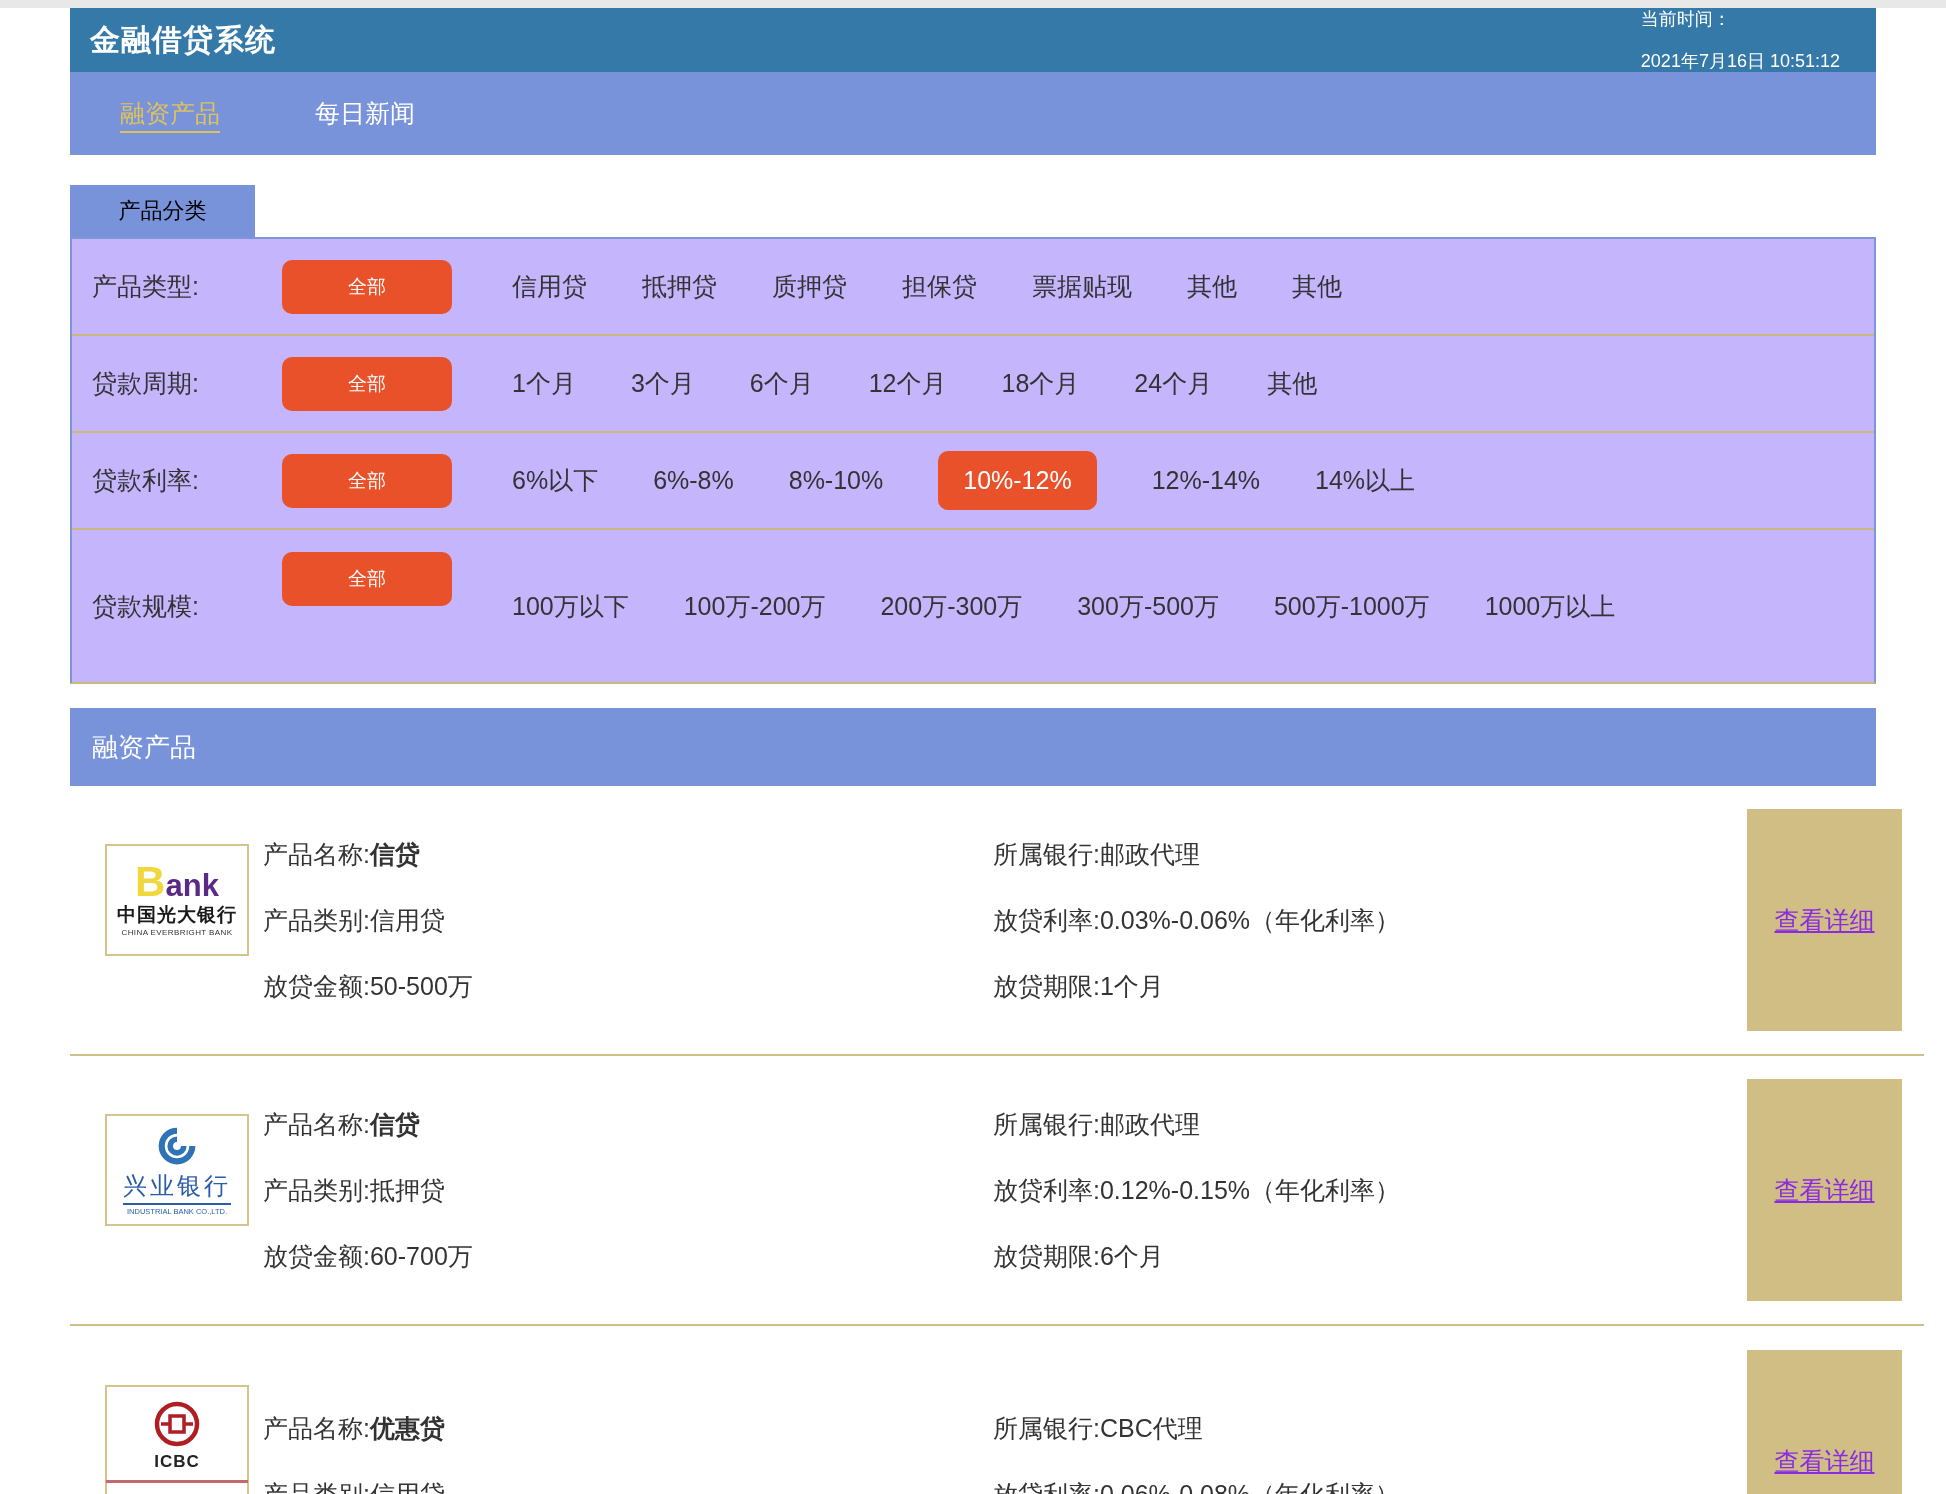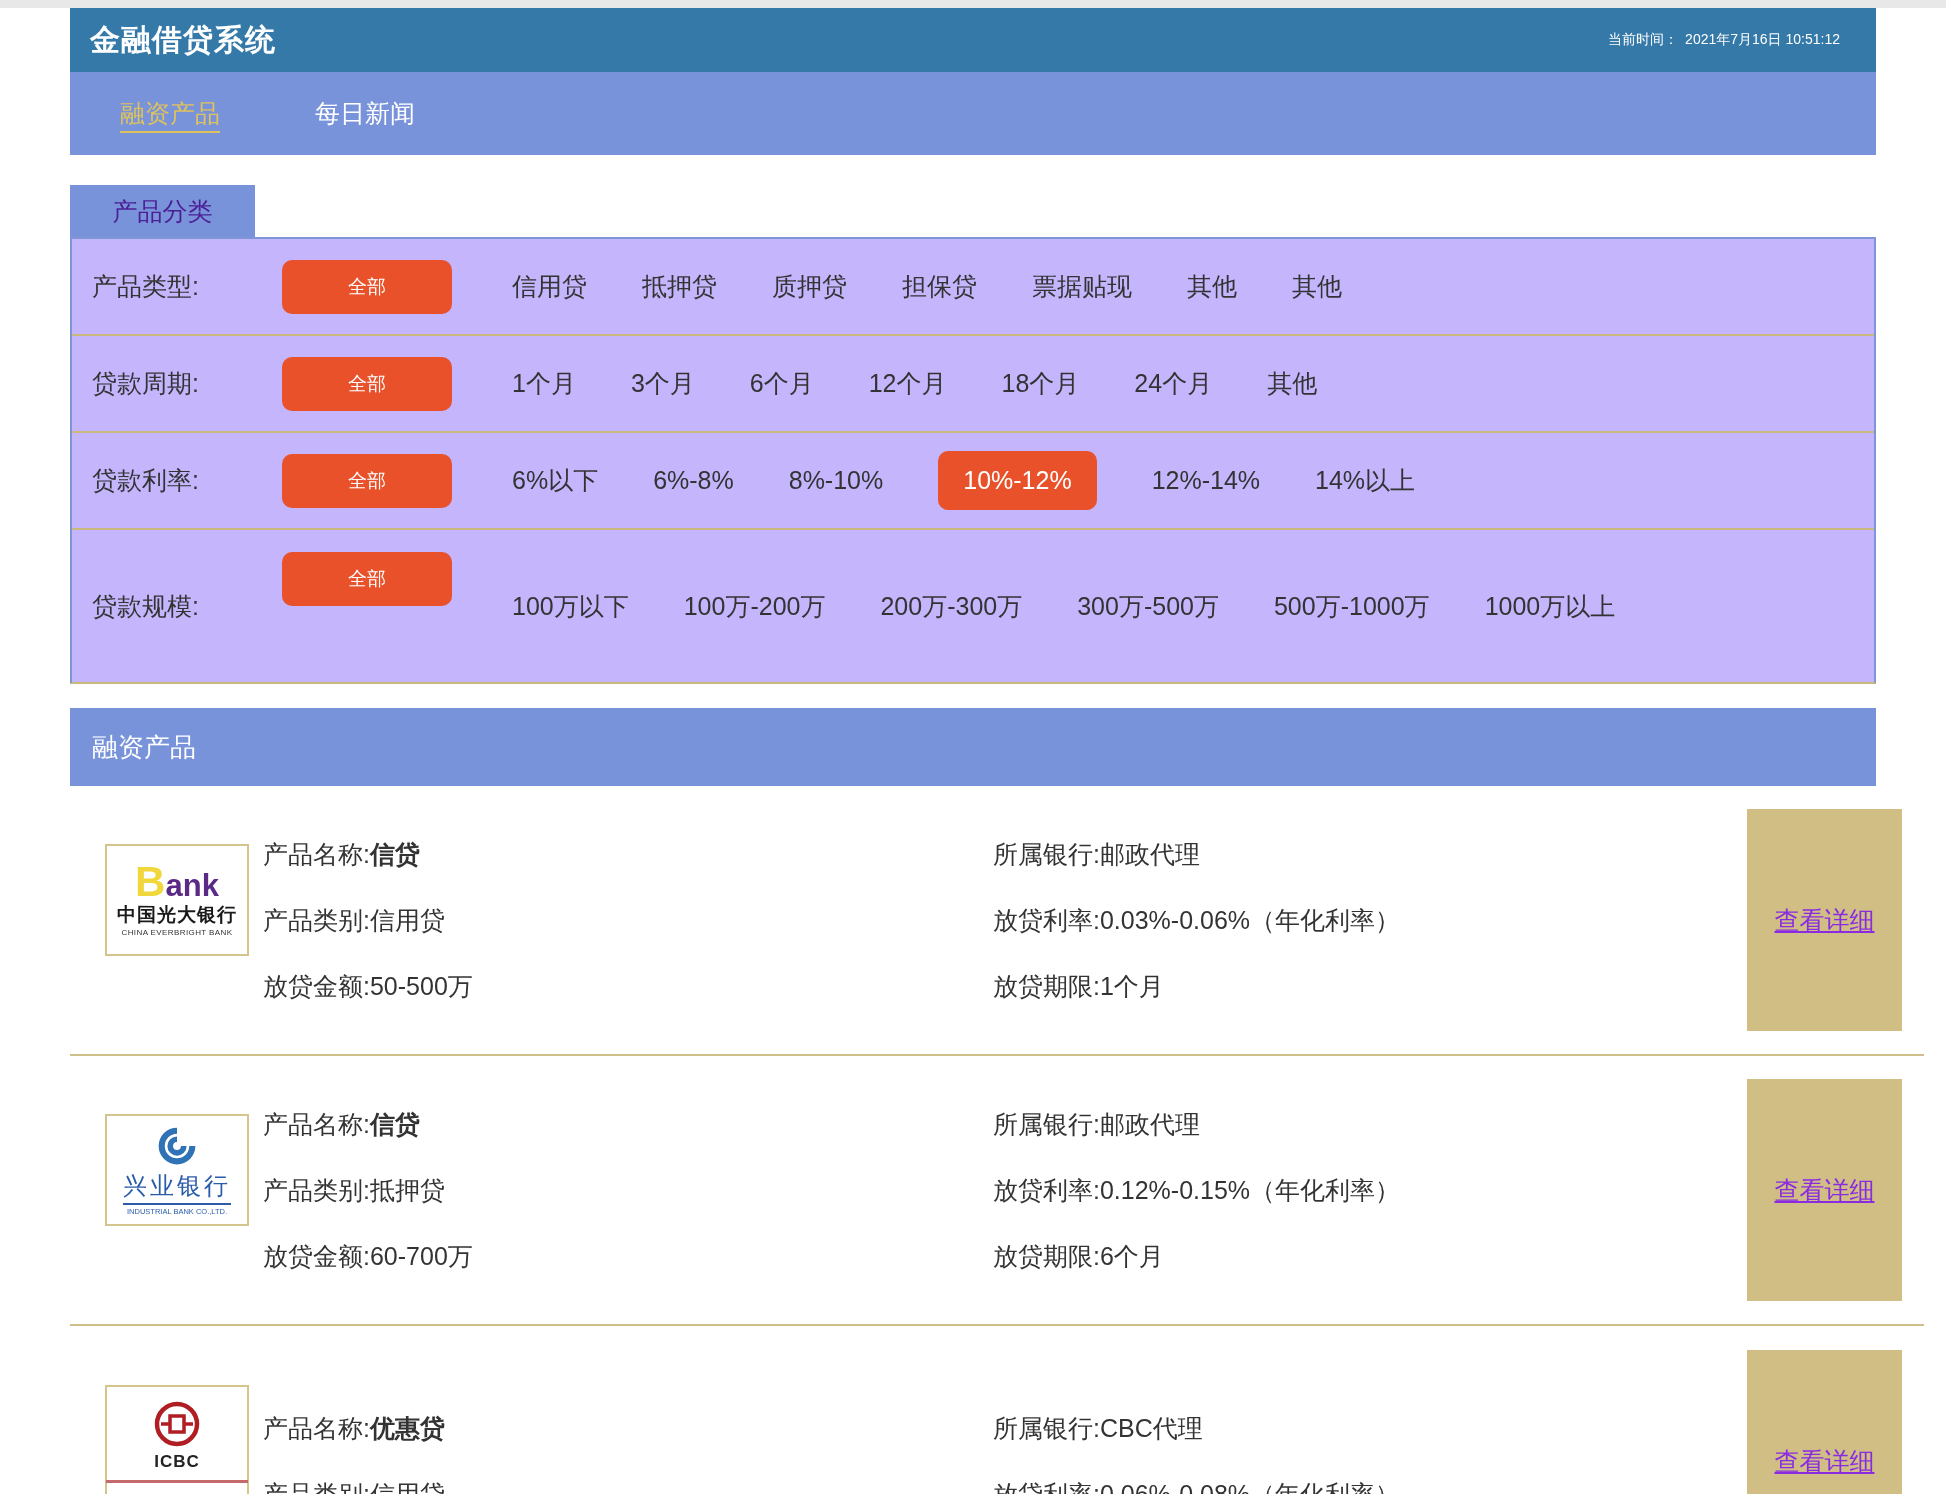--- a/index.html
+++ b/index.html
@@ -13,31 +13,31 @@
   .top-strip { height: 8px; background: #e8e8e8; }
   .container { margin-left: 70px; width: 1806px; }
 
   
   .app-header {
     height: 64px; background: #3579a8;
     display: flex; align-items: center; justify-content: space-between;
     padding: 0 36px 0 20px;
   }
   .app-title { color: #fff; font-size: 30px; font-weight: bold; letter-spacing: 1px; }
-  .app-time { color: #fff; font-size: 14px; display: flex; gap: 7px; }
+  .app-time { color: #fff; font-size: 18px; display: flex; gap: 18px; flex-direction: column; }
 
   
   .nav { height: 83px; background: #7893d9; display: flex; align-items: center; padding-left: 50px; gap: 95px; }
   .nav-item { font-size: 25px; color: #ffffff; cursor: pointer; }
   .nav-item.active { color: #dfc25e; text-decoration: underline; text-underline-offset: 9px; text-decoration-thickness: 2px; }
 
   
   .tab {
     margin-top: 30px; width: 185px; height: 52px; background: #7893d9;
-    color: #4c1d95; font-size: 25px; display: flex; align-items: center; justify-content: center;
+    color: #000000; font-size: 22px; display: flex; align-items: center; justify-content: center;
   }
   .filter-panel { border: 2px solid #8095d8; border-bottom: 2px solid #c9b97c; background: #c4b5fd; }
   .filter-row { display: flex; align-items: center; min-height: 97px; border-bottom: 2px solid #c9b97c; padding-left: 20px; }
   .filter-row.last { border-bottom: none; min-height: 152px; }
   .filter-label { width: 150px; font-size: 25px; flex-shrink: 0; }
   .btn-all {
     width: 170px; height: 54px; border-radius: 10px; border: none;
     background: #e8512a; color: #fff; font-size: 19px; cursor: pointer;
     margin: 0 60px 0 40px; flex-shrink: 0;
     font-family: "Liberation Sans", "DejaVu Sans", sans-serif;

